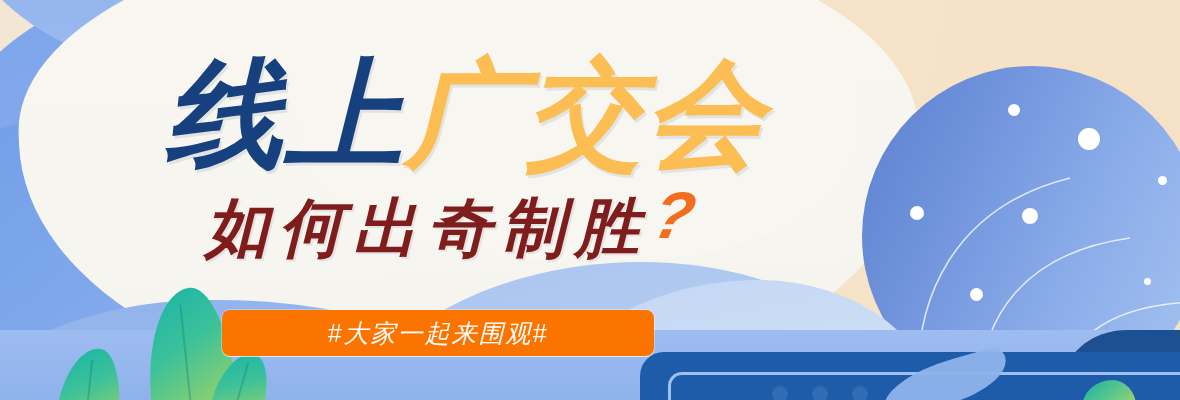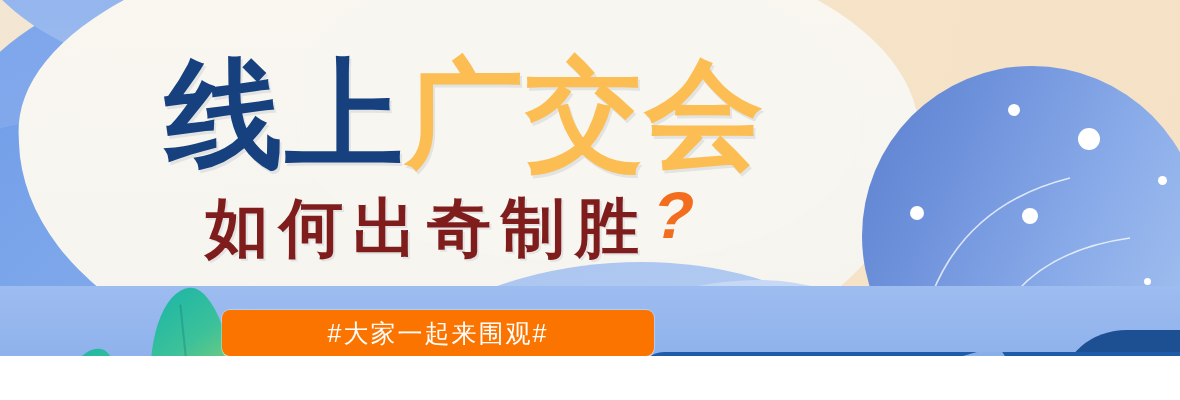--- a/index.html
+++ b/index.html
@@ -3,24 +3,25 @@
 <meta charset="utf-8">
 <style>
   html, body {
     margin: 0;
     padding: 0;
     background: #ffffff;
   }
   #banner {
     position: relative;
     width: 1180px;
-    height: 356px;
+    height: 400px;
     overflow: hidden;
     font-family: "Liberation Sans", "DejaVu Sans", sans-serif;
     background: #f5e2c8;
+    font-style: italic;
   }
 
   
   .layer { position: absolute; pointer-events: none; }
 
   #bg-cream {
     inset: 0;
     background: linear-gradient(100deg, #f3e6d2 0%, #f6e4c9 45%, #f5e2c6 100%);
   }
 

